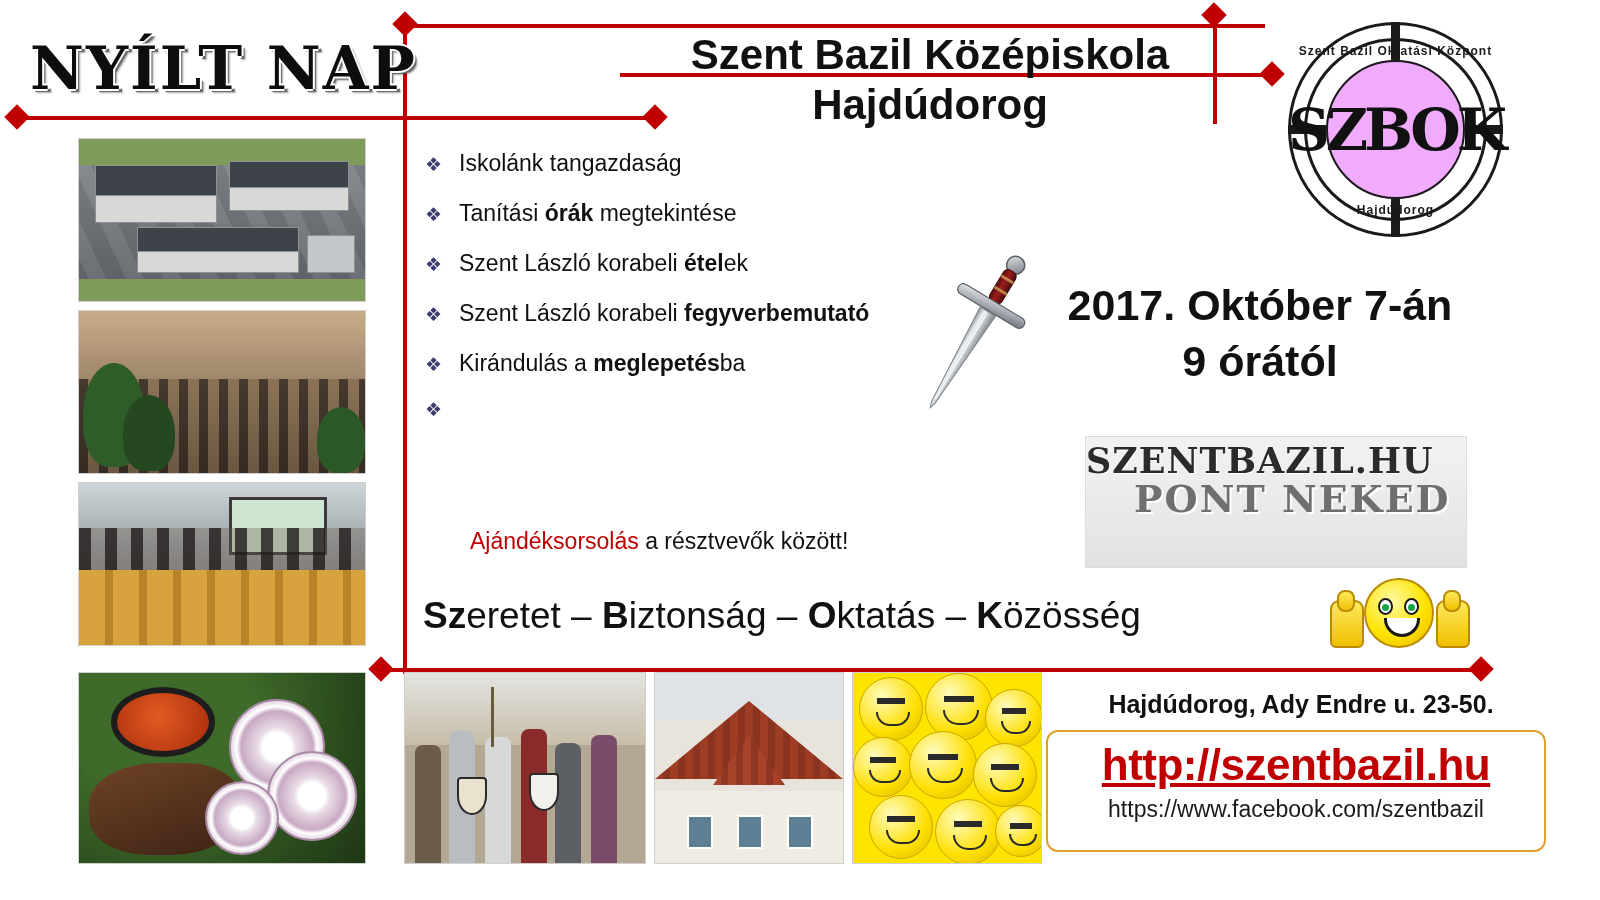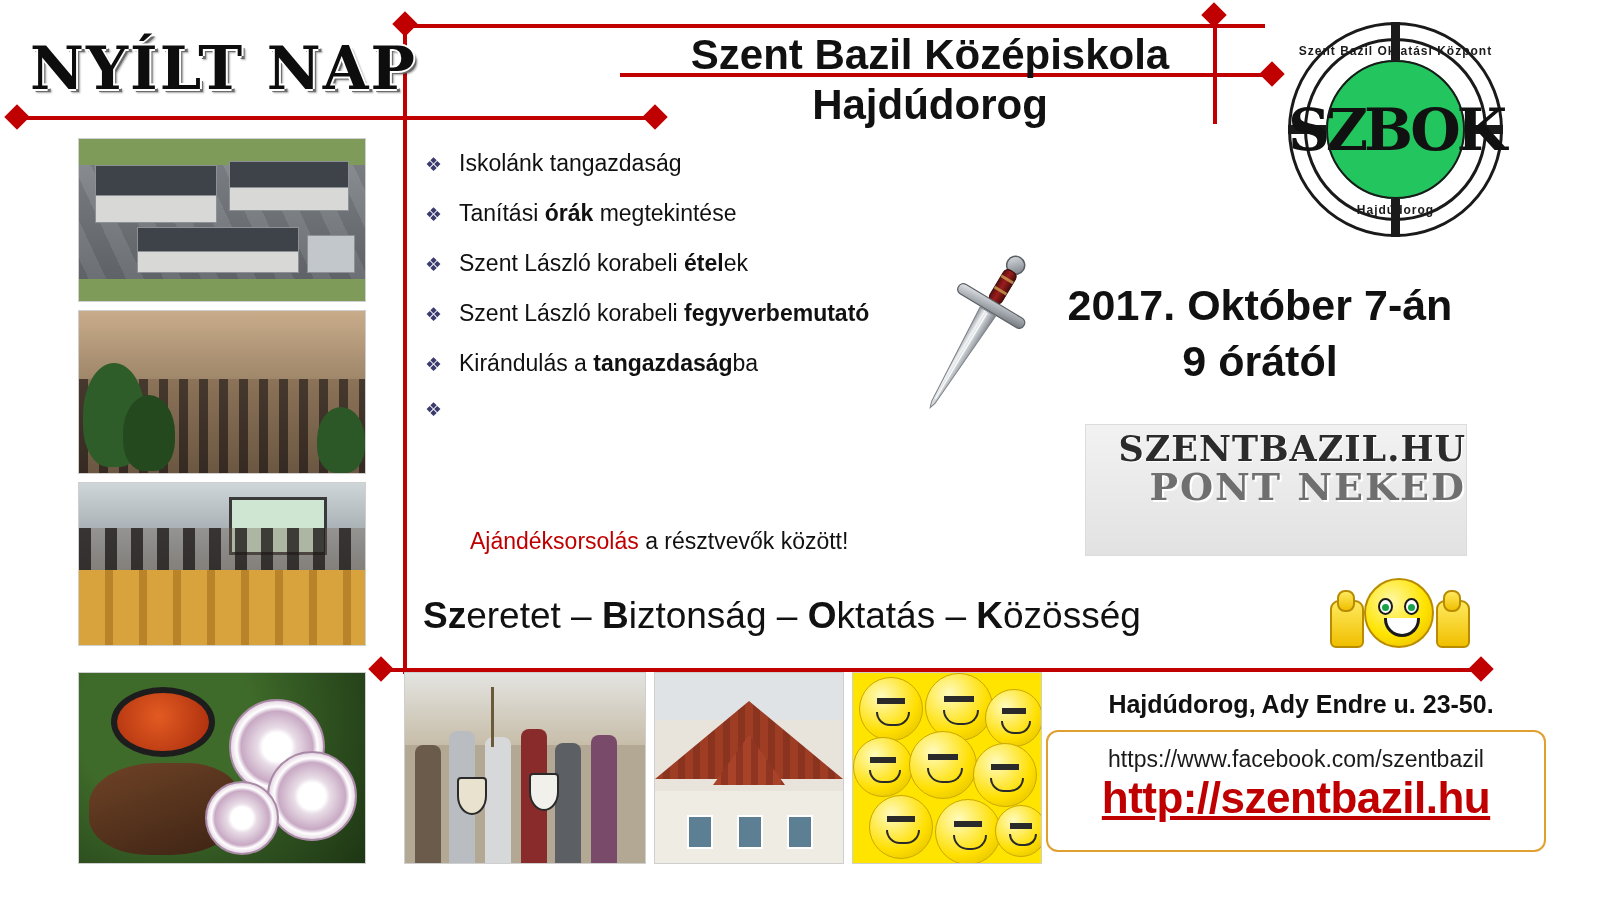--- a/index.html
+++ b/index.html
@@ -96,21 +96,21 @@
     position: absolute;
     background: #1a1a1a;
   }
   #logo .cross-v { left: 103px; top: 0; width: 9px; height: 215px; }
   #logo .cross-h { top: 103px; left: 0; height: 9px; width: 215px; }
   #logo .monogram {
     position: absolute;
     left: 38px; top: 38px;
     width: 139px; height: 139px;
     border-radius: 50%;
-    background: #22c55e;
+    background: #f0abfc;
     display: flex;
     align-items: center;
     justify-content: center;
     font-family: "DejaVu Serif", serif;
     font-weight: bold;
     font-size: 58px;
     color: #111;
     letter-spacing: -4px;
   }
   #logo .arc-top, #logo .arc-bottom {
@@ -243,26 +243,26 @@
     font-size: 43px;
     font-weight: bold;
     color: #111;
     line-height: 1.3;
   }
 
   
   #brand {
     position: absolute;
     left: 1085px;
-    top: 424px;
+    top: 436px;
     width: 380px;
     height: 130px;
     background: linear-gradient(#f2f2f2, #e2e2e2);
     border: 1px solid #dcdcdc;
-    text-align: right;
+    text-align: left;
     overflow: hidden;
   }
   #brand .b1 {
     font-family: "DejaVu Serif", serif;
     font-weight: bold;
     font-size: 35px;
     letter-spacing: 1px;
     color: #2b2b2b;
     margin-top: 3px;
     text-shadow: 1px 1px 0 #fff;
@@ -527,21 +527,21 @@
     <div class="row">
       <span class="bullet">❖</span>
       <span class="txt">Szent László korabeli <b>étel</b>ek</span>
     </div>
     <div class="row">
       <span class="bullet">❖</span>
       <span class="txt">Szent László korabeli <b>fegyverbemutató</b></span>
     </div>
     <div class="row">
       <span class="bullet">❖</span>
-      <span class="txt">Kirándulás a <b>tangazdaság</b>ba</span>
+      <span class="txt">Kirándulás a <b>meglepetés</b>ba</span>
     </div>
     <div class="row gap">
       <span class="bullet">❖</span>
     </div>
   </div>
 
   <div id="raffle">
     <span class="hl">Ajándéksorsolás</span><span> a résztvevők között!</span>
   </div>
 
@@ -666,17 +666,17 @@
     <div class="ball" style="left:0px;   top:64px;  width:58px; height:58px;"></div>
     <div class="ball" style="left:56px;  top:58px;  width:66px; height:66px;"></div>
     <div class="ball" style="left:120px; top:70px;  width:62px; height:62px;"></div>
     <div class="ball" style="left:16px;  top:122px; width:62px; height:62px;"></div>
     <div class="ball" style="left:82px;  top:126px; width:64px; height:64px;"></div>
     <div class="ball" style="left:142px; top:132px; width:50px; height:50px;"></div>
   </div>
 
   <div id="address">Hajdúdorog, Ady Endre u. 23-50.</div>
   <div id="weblink-box">
+    <div id="weblink">http://szentbazil.hu</div>
     <div id="fblink">https://www.facebook.com/szentbazil</div>
-    <div id="weblink">http://szentbazil.hu</div>
   </div>
 
 </div>
 
 </body></html>

